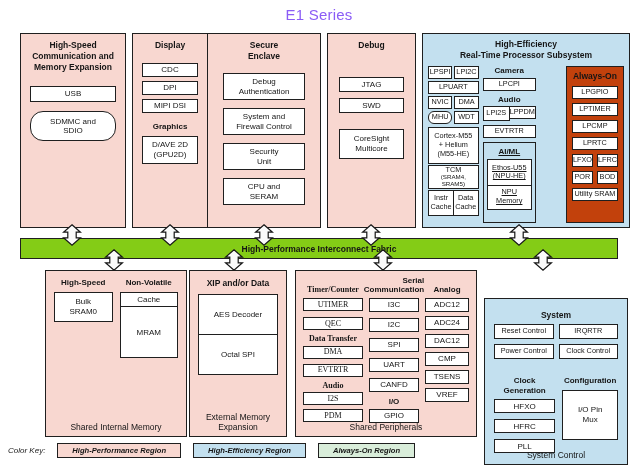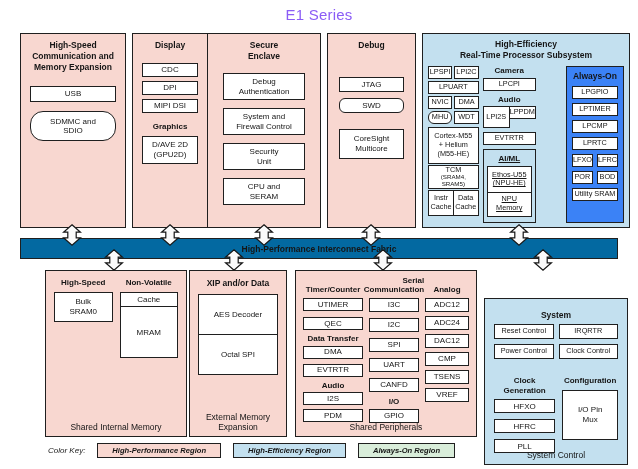--- a/index.html
+++ b/index.html
@@ -6,36 +6,36 @@
   html,body { background:#fff; }
   #canvas {
     position:relative; width:638px; height:469px; background:#ffffff;
     font-family:"Liberation Sans", sans-serif; color:#151515; overflow:hidden;
   }
   .title { position:absolute; top:6px; left:0; right:0; text-align:center;
            font-size:15px; letter-spacing:.2px; color:#8b5cf6; }
   .block { position:absolute; border:1.5px solid #1f1f1f; }
   .pink  { background:#f8d7d0; }
   .blue  { background:#c3e0ef; }
-  .green { background:#3b82f6;margin-left:26px; }
+  .green { background:#c2410c;margin-left:26px; }
   .hd  { font-weight:bold; font-size:8.5px; line-height:1.3; text-align:center; white-space:pre-line; }
   .sub { font-weight:bold; font-size:8px;  line-height:1.2; text-align:center; white-space:pre-line; }
   .bx  { background:#fff; border:1.3px solid #1f1f1f; display:flex; align-items:center;
          justify-content:center; text-align:center; font-size:8px; line-height:1.2;
          white-space:pre-line; flex-shrink:0; }
   .s .bx, .bx.s { font-size:7.3px; }
   .row { display:flex; }
   .col { display:flex; flex-direction:column; }
   .ftr { position:absolute; left:0; right:0; bottom:4px; text-align:center;
          font-weight:normal; font-size:8.5px; line-height:1.2; white-space:pre-line; }
   .arrow { position:absolute; z-index:5; }
   .bar { position:absolute; left:20px; top:238px; width:598px; height:21px;
-         border:1.5px solid #1f1f1f; background:#0369a1; display:flex;
+         border:1.5px solid #1f1f1f; background:#84cc16; display:flex;
          align-items:center; justify-content:center; font-weight:bold; font-size:8.5px; }
-  .legend { position:absolute; left:8px; top:443px; display:flex; align-items:center; gap:12px;margin-left:40px; }
+  .legend { position:absolute; left:8px; top:443px; display:flex; align-items:center; gap:12px; }
   .legend .lbl { font-style:italic; font-size:8px; color:#222; }
   .chip { border:1.2px solid #1f1f1f; height:15px; display:flex; align-items:center;
           justify-content:center; font-size:7.6px; font-style:italic; font-weight:bold; padding:0 14px; }
   .tcmsub { font-size:6.2px; line-height:1.1; }
 </style>
 </head>
 <body>
 
 <div id="canvas">
 
@@ -69,21 +69,21 @@
 Firewall Control</div>
     <div class="bx" style="height:27px;margin-bottom:8px;">Security
 Unit</div>
     <div class="bx" style="height:27px;">CPU and
 SERAM</div>
   </div>
 
   <div class="block pink col" style="left:327px;top:33px;width:89px;height:195px;padding:6px 11px;">
     <div class="hd" style="margin-bottom:26px;">Debug</div>
     <div class="bx" style="height:15px;margin-bottom:6px;">JTAG</div>
-    <div class="bx" style="height:15px;margin-bottom:16px;border-radius:6px;">SWD</div>
+    <div class="bx" style="height:15px;margin-bottom:16px;">SWD</div>
     <div class="bx" style="height:30px;">CoreSight
 Multicore</div>
   </div>
 
   <div class="block blue col" style="left:422px;top:33px;width:208px;height:195px;padding:5px 5px 4px;">
     <div class="hd" style="margin-bottom:5px;">High-Efficiency
 Real-Time Processor Subsystem</div>
     <div class="row s" style="gap:4px;flex:1;">
 
       <div class="col" style="width:59px;gap:2px;">
@@ -113,21 +113,21 @@
           <div class="bx" style="height:26px;flex:1;margin-left:-1.3px;">Data
 Cache</div>
         </div>
       </div>
 
       <div class="col" style="width:62px;">
         <div class="sub">Camera</div>
         <div class="bx" style="height:13px;margin-top:2px;">LPCPI</div>
         <div class="sub" style="margin-top:4px;">Audio</div>
         <div class="row" style="margin-top:2px;">
-          <div class="bx" style="height:22px;flex:1;">LPI2S</div>
+          <div class="bx" style="height:15px;flex:1;">LPI2S</div>
           <div class="bx" style="height:13px;flex:1;margin-left:-1.3px;">LPPDM</div>
         </div>
         <div class="bx" style="height:13px;margin-top:4px;">EVTRTR</div>
         <div class="col blue" style="border:1.3px solid #1f1f1f;margin-top:4px;padding:4px 3px 3px;flex:1;text-decoration:underline;">
           <div class="sub" style="margin-bottom:2px;">AI/ML</div>
           <div class="bx" style="height:27px;">Ethos-U55
 (NPU-HE)</div>
           <div class="bx" style="height:25px;margin-top:-1.3px;">NPU
 Memory</div>
         </div>
@@ -176,21 +176,21 @@
     <div class="sub" style="font-size:8.5px;margin-bottom:6px;">XIP and/or Data</div>
     <div class="bx" style="height:41px;">AES Decoder</div>
     <div class="bx" style="height:41px;margin-top:-1.3px;">Octal SPI</div>
     <div class="ftr">External Memory
 Expansion</div>
   </div>
 
   <div class="block pink" style="left:295px;top:270px;width:182px;height:167px;padding:5px 7px;">
     <div class="row" style="gap:6px;">
 
-      <div class="col" style="width:60px;">
+      <div class="col" style="width:60px;font-family:Liberation Serif, serif;">
         <div class="sub" style="height:19px;display:flex;align-items:flex-end;justify-content:center;">Timer/Counter</div>
         <div class="bx" style="height:13px;margin-top:3px;">UTIMER</div>
         <div class="bx" style="height:13px;margin-top:6px;">QEC</div>
         <div class="sub" style="margin-top:4px;">Data Transfer</div>
         <div class="bx" style="height:13px;margin-top:2px;">DMA</div>
         <div class="bx" style="height:13px;margin-top:5px;">EVTRTR</div>
         <div class="sub" style="margin-top:4px;">Audio</div>
         <div class="bx" style="height:13px;margin-top:2px;">I2S</div>
         <div class="bx" style="height:13px;margin-top:4px;">PDM</div>
       </div>

